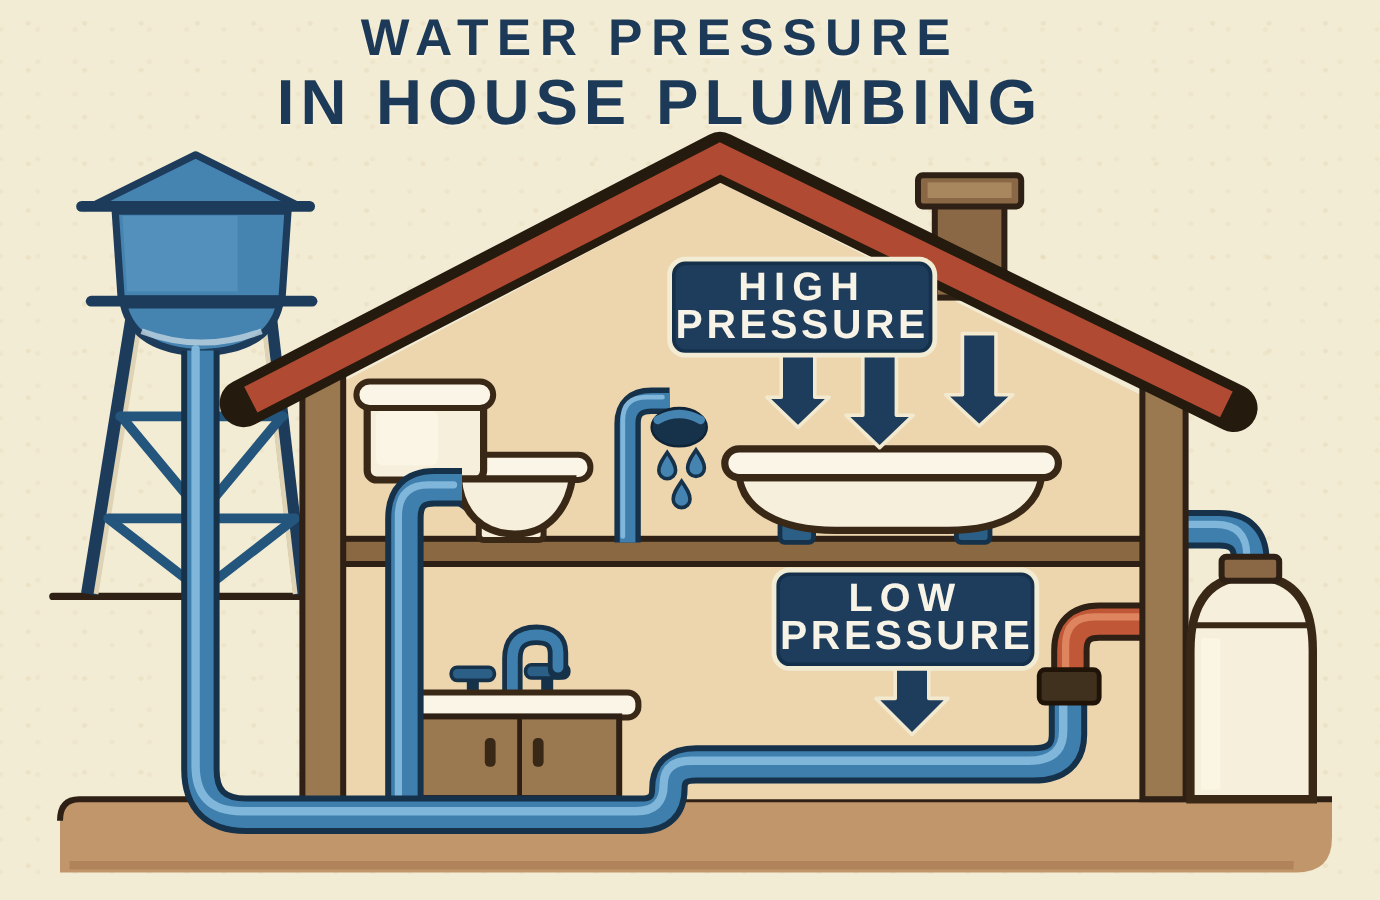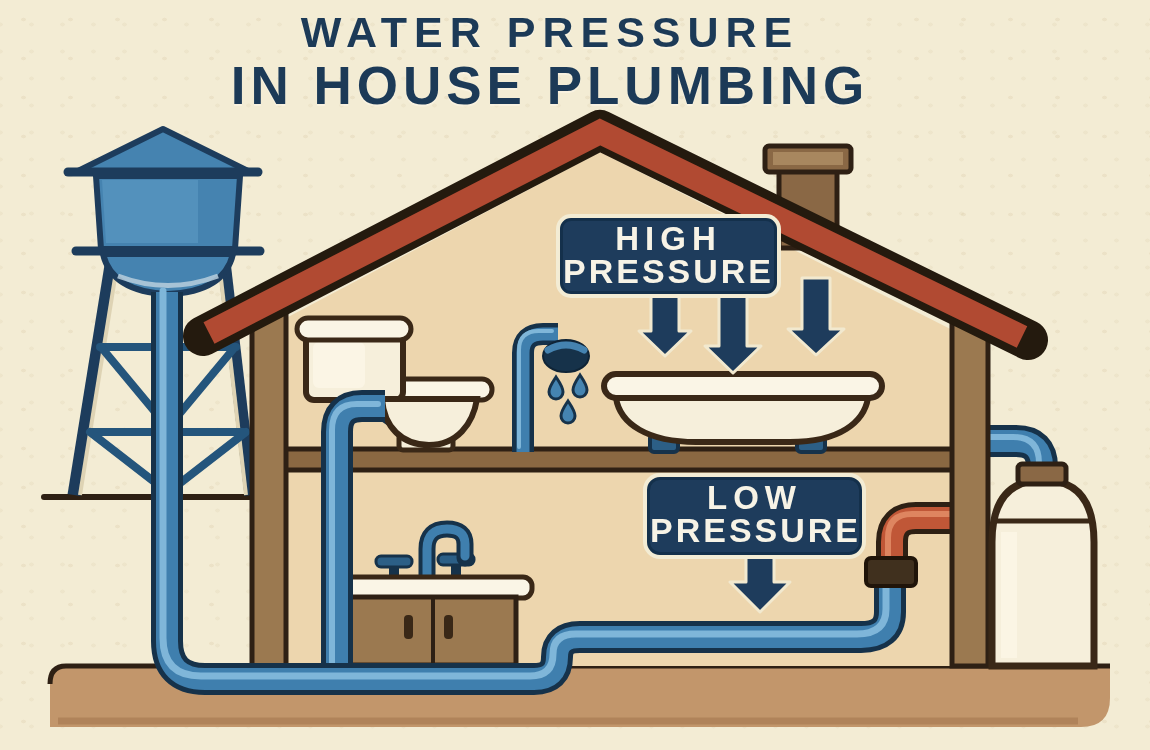--- a/index.html
+++ b/index.html
@@ -24,21 +24,21 @@
   .plabel{
     position:absolute;box-sizing:border-box;
     background:#1e3c5c;border:3px solid #14304b;border-radius:11px;
     color:#f7f3e6;text-align:center;
     display:flex;flex-direction:column;
     box-shadow:0 0 0 4px #f3ecd4;
   }
   .plabel .l1{font-size:33px;font-weight:700;letter-spacing:6px;line-height:36px;}
   .plabel .l2{font-size:34px;font-weight:700;letter-spacing:3px;line-height:28px;}
   .label-high{left:560px;top:218px;width:217px;height:76px;}
-  .label-low{left:647px;top:477px;width:215px;height:78px;border-radius:13px;}
+  .label-low{left:647px;top:477px;width:215px;height:78px;}
 </style>
 </head>
 <body>
 
 <div class="stage">
 
 <svg width="1150" height="750" viewBox="0 0 1150 750">
 
   <g>
     <path d="M66,666 L1110,666 L1110,698 Q1110,727 1081,727 L50,727 L50,682 Q50,666 66,666 Z" fill="#c2966b"></path>

